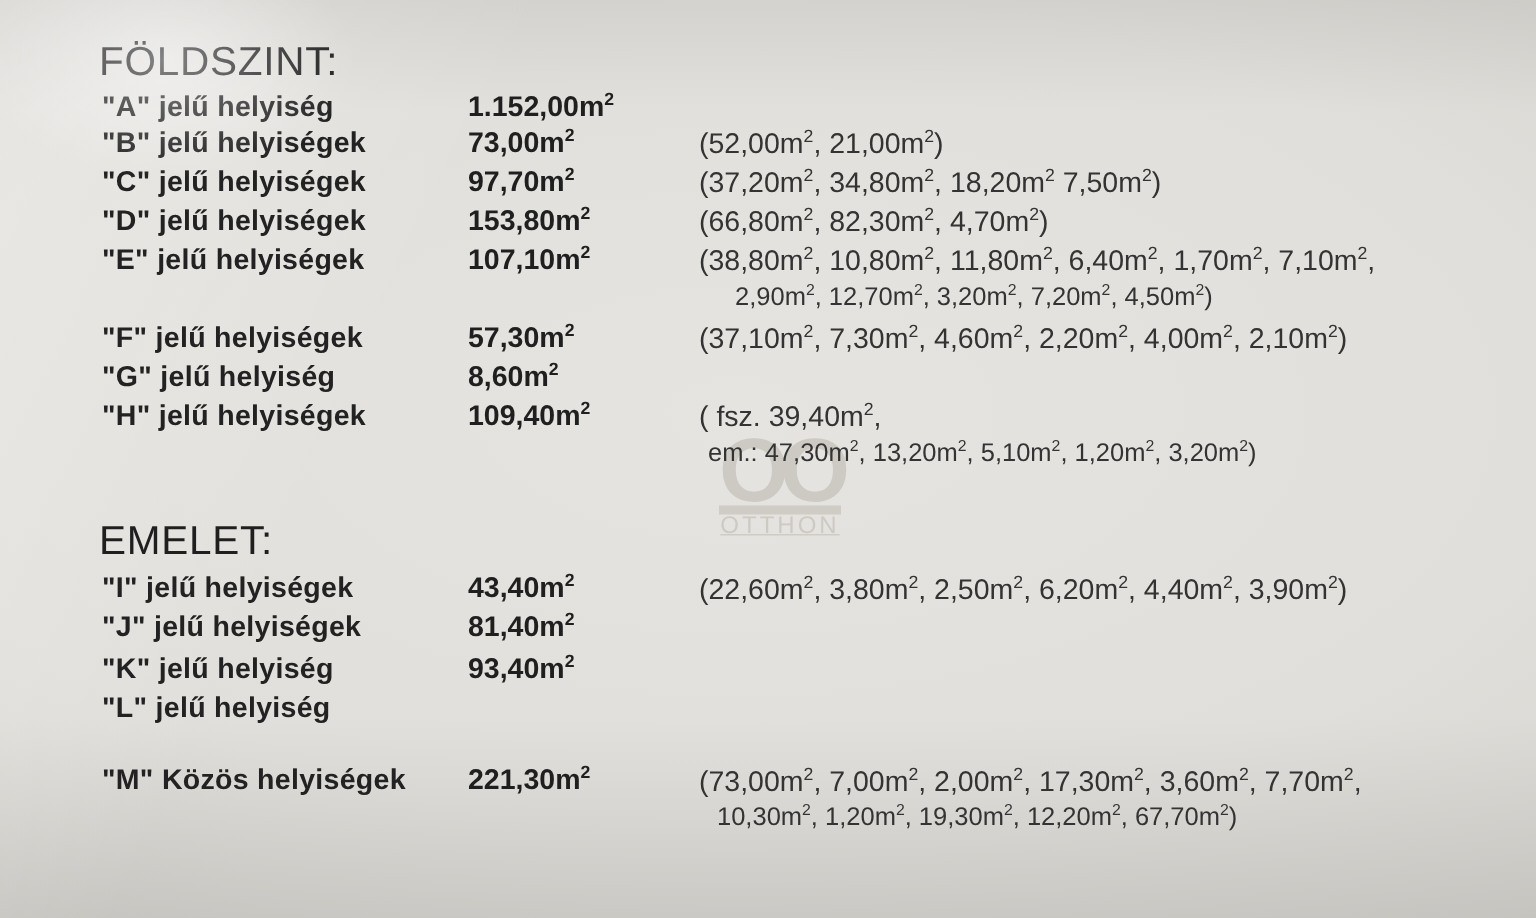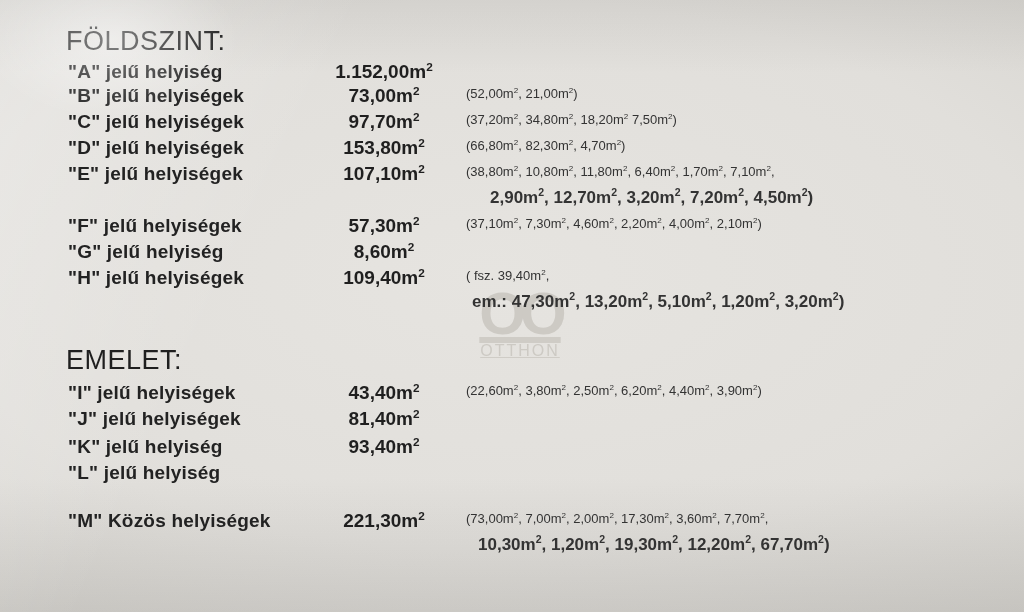--- a/index.html
+++ b/index.html
@@ -101,40 +101,39 @@
     font-weight: bold;
     color: #222;
     white-space: nowrap;
     letter-spacing: 0.2px;
   }
   .row .total {
     position: absolute;
     left: 250px;
     width: 144px;
     top: 0;
-    text-align: center;
+    text-align: left;
     font-size: 19px;
     font-weight: bold;
     color: #1f1f1f;
     white-space: nowrap;
   }
   .row .detail {
     position: absolute;
     left: 404px;
     top: 1px;
-    font-size: 13px;
+    font-size: 19px;
     color: #333;
     white-space: nowrap;
   }
   .cont {
     position: absolute;
     font-size: 17px;
     color: #333;
     white-space: nowrap;
-    font-weight: bold;
   }
   sup {
     font-size: 0.62em;
     vertical-align: super;
     line-height: 0;
   }
 </style>
 </head>
 <body>
 

